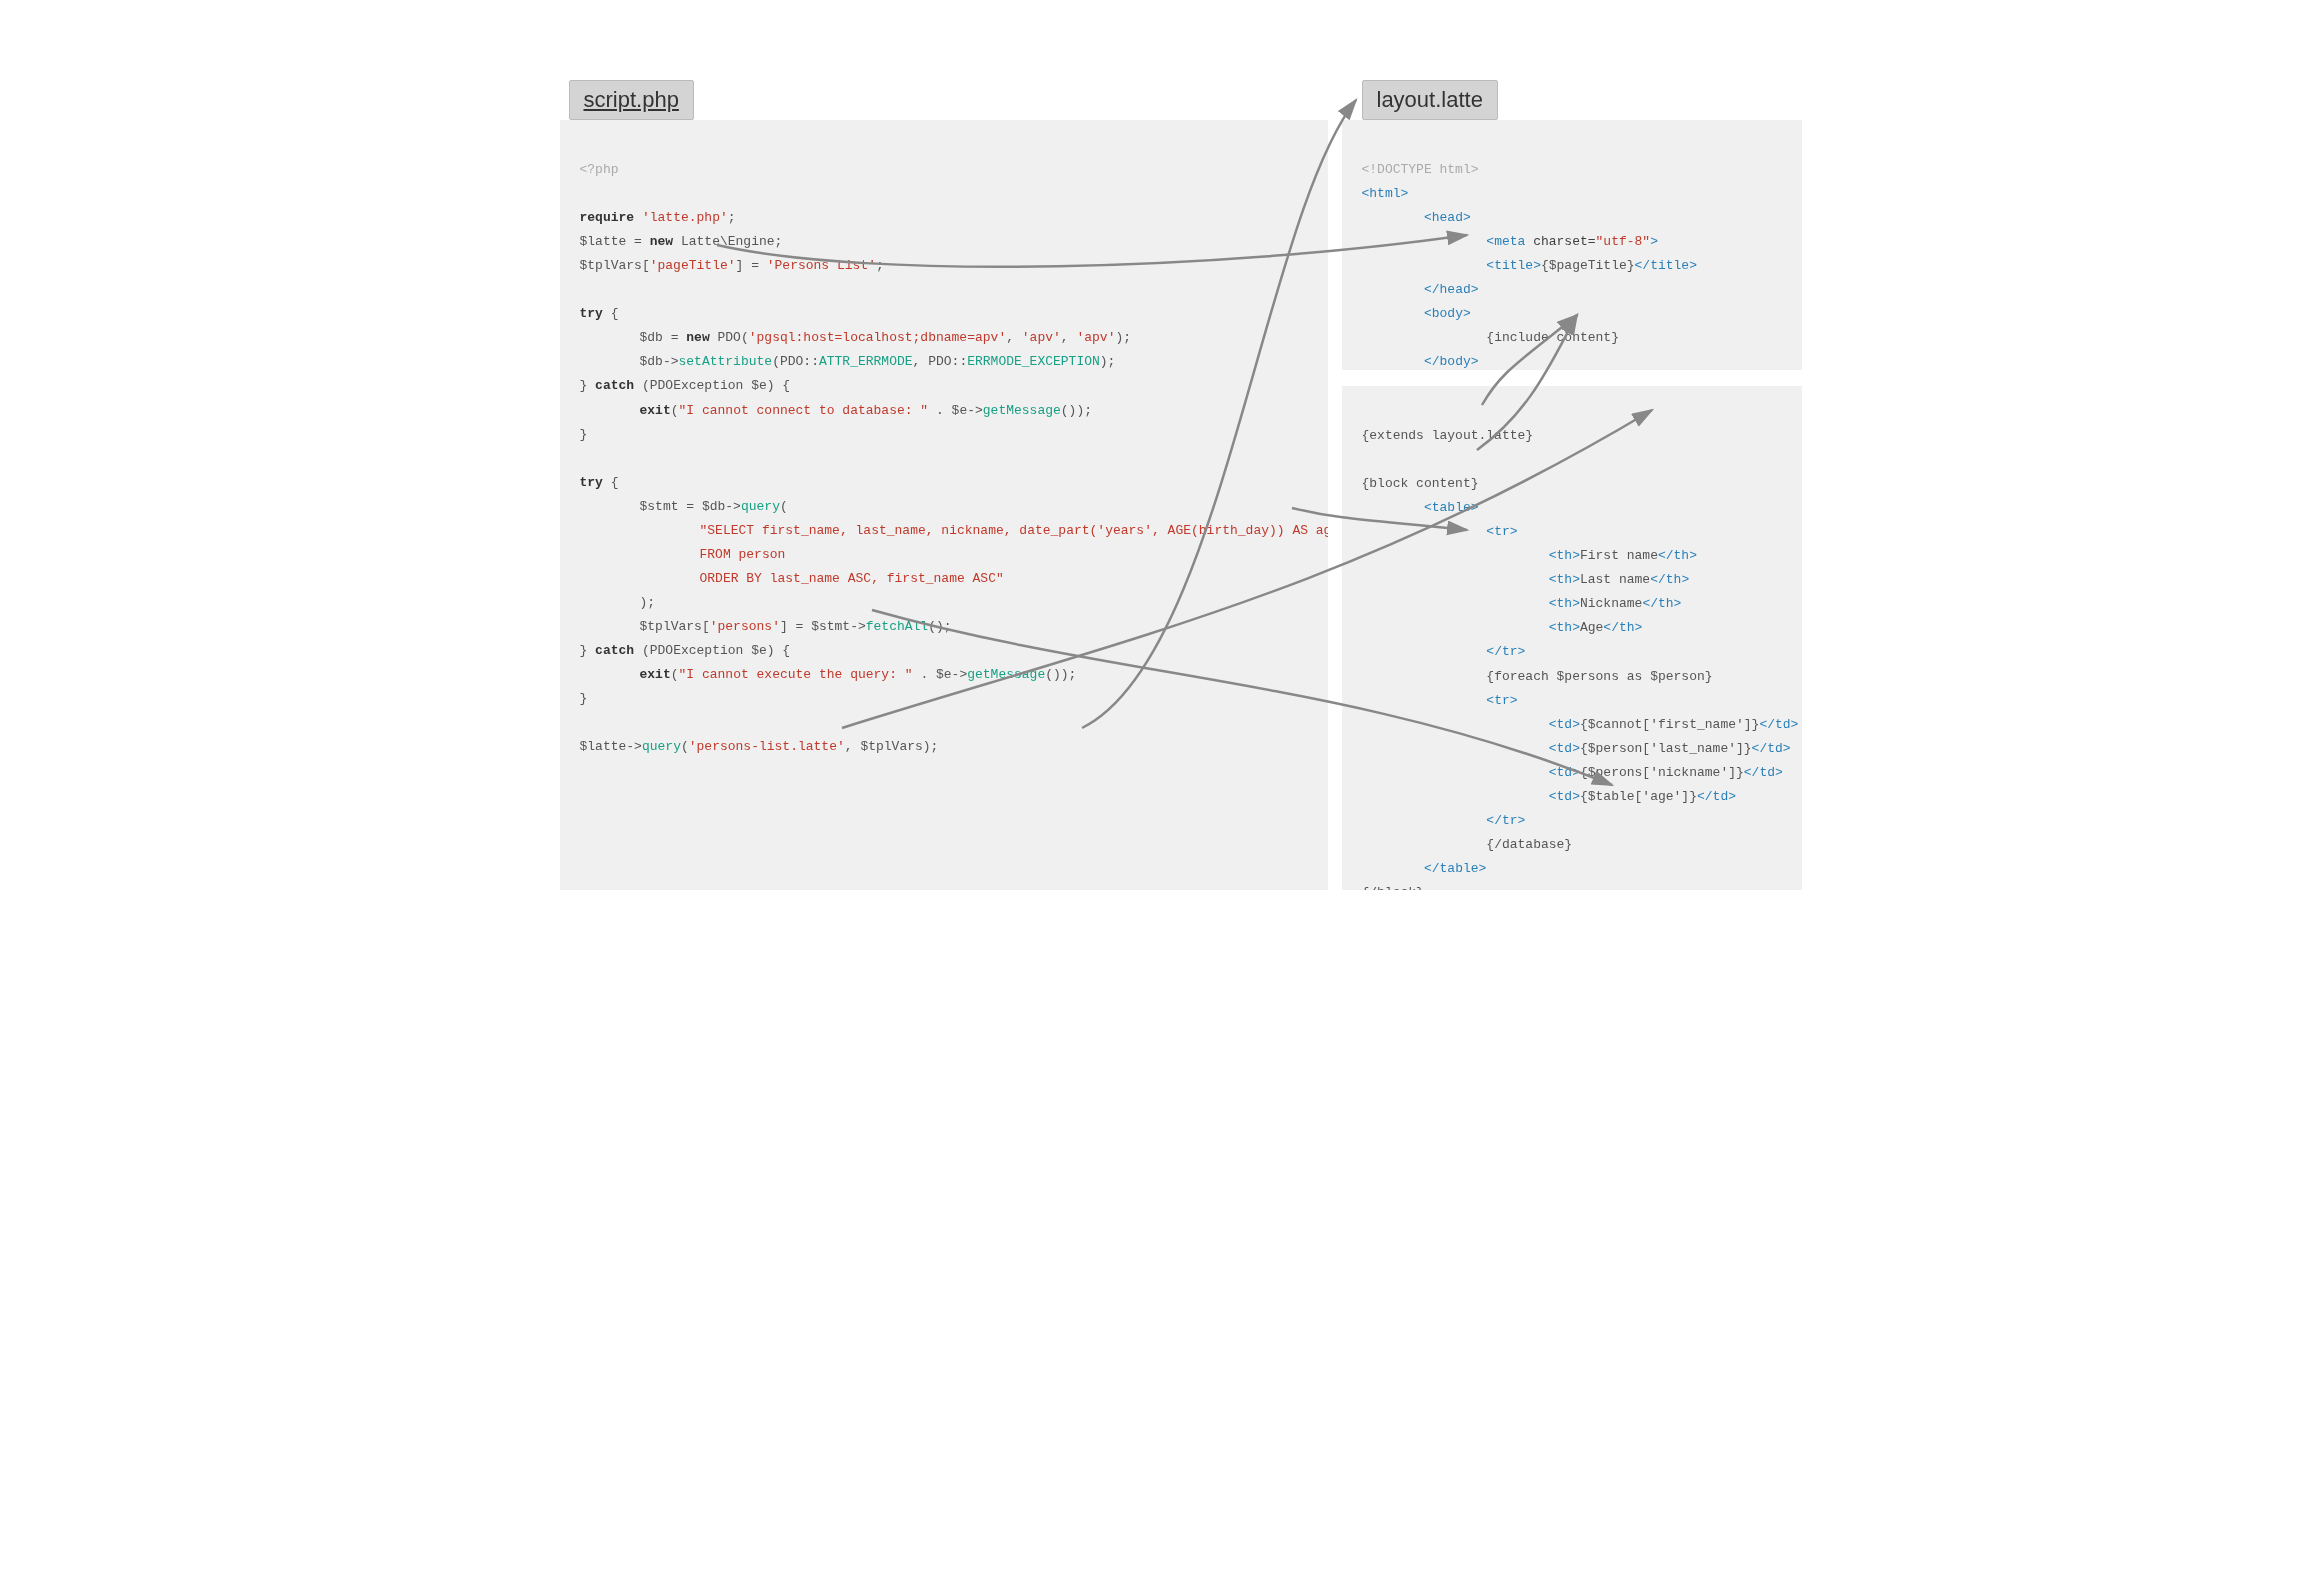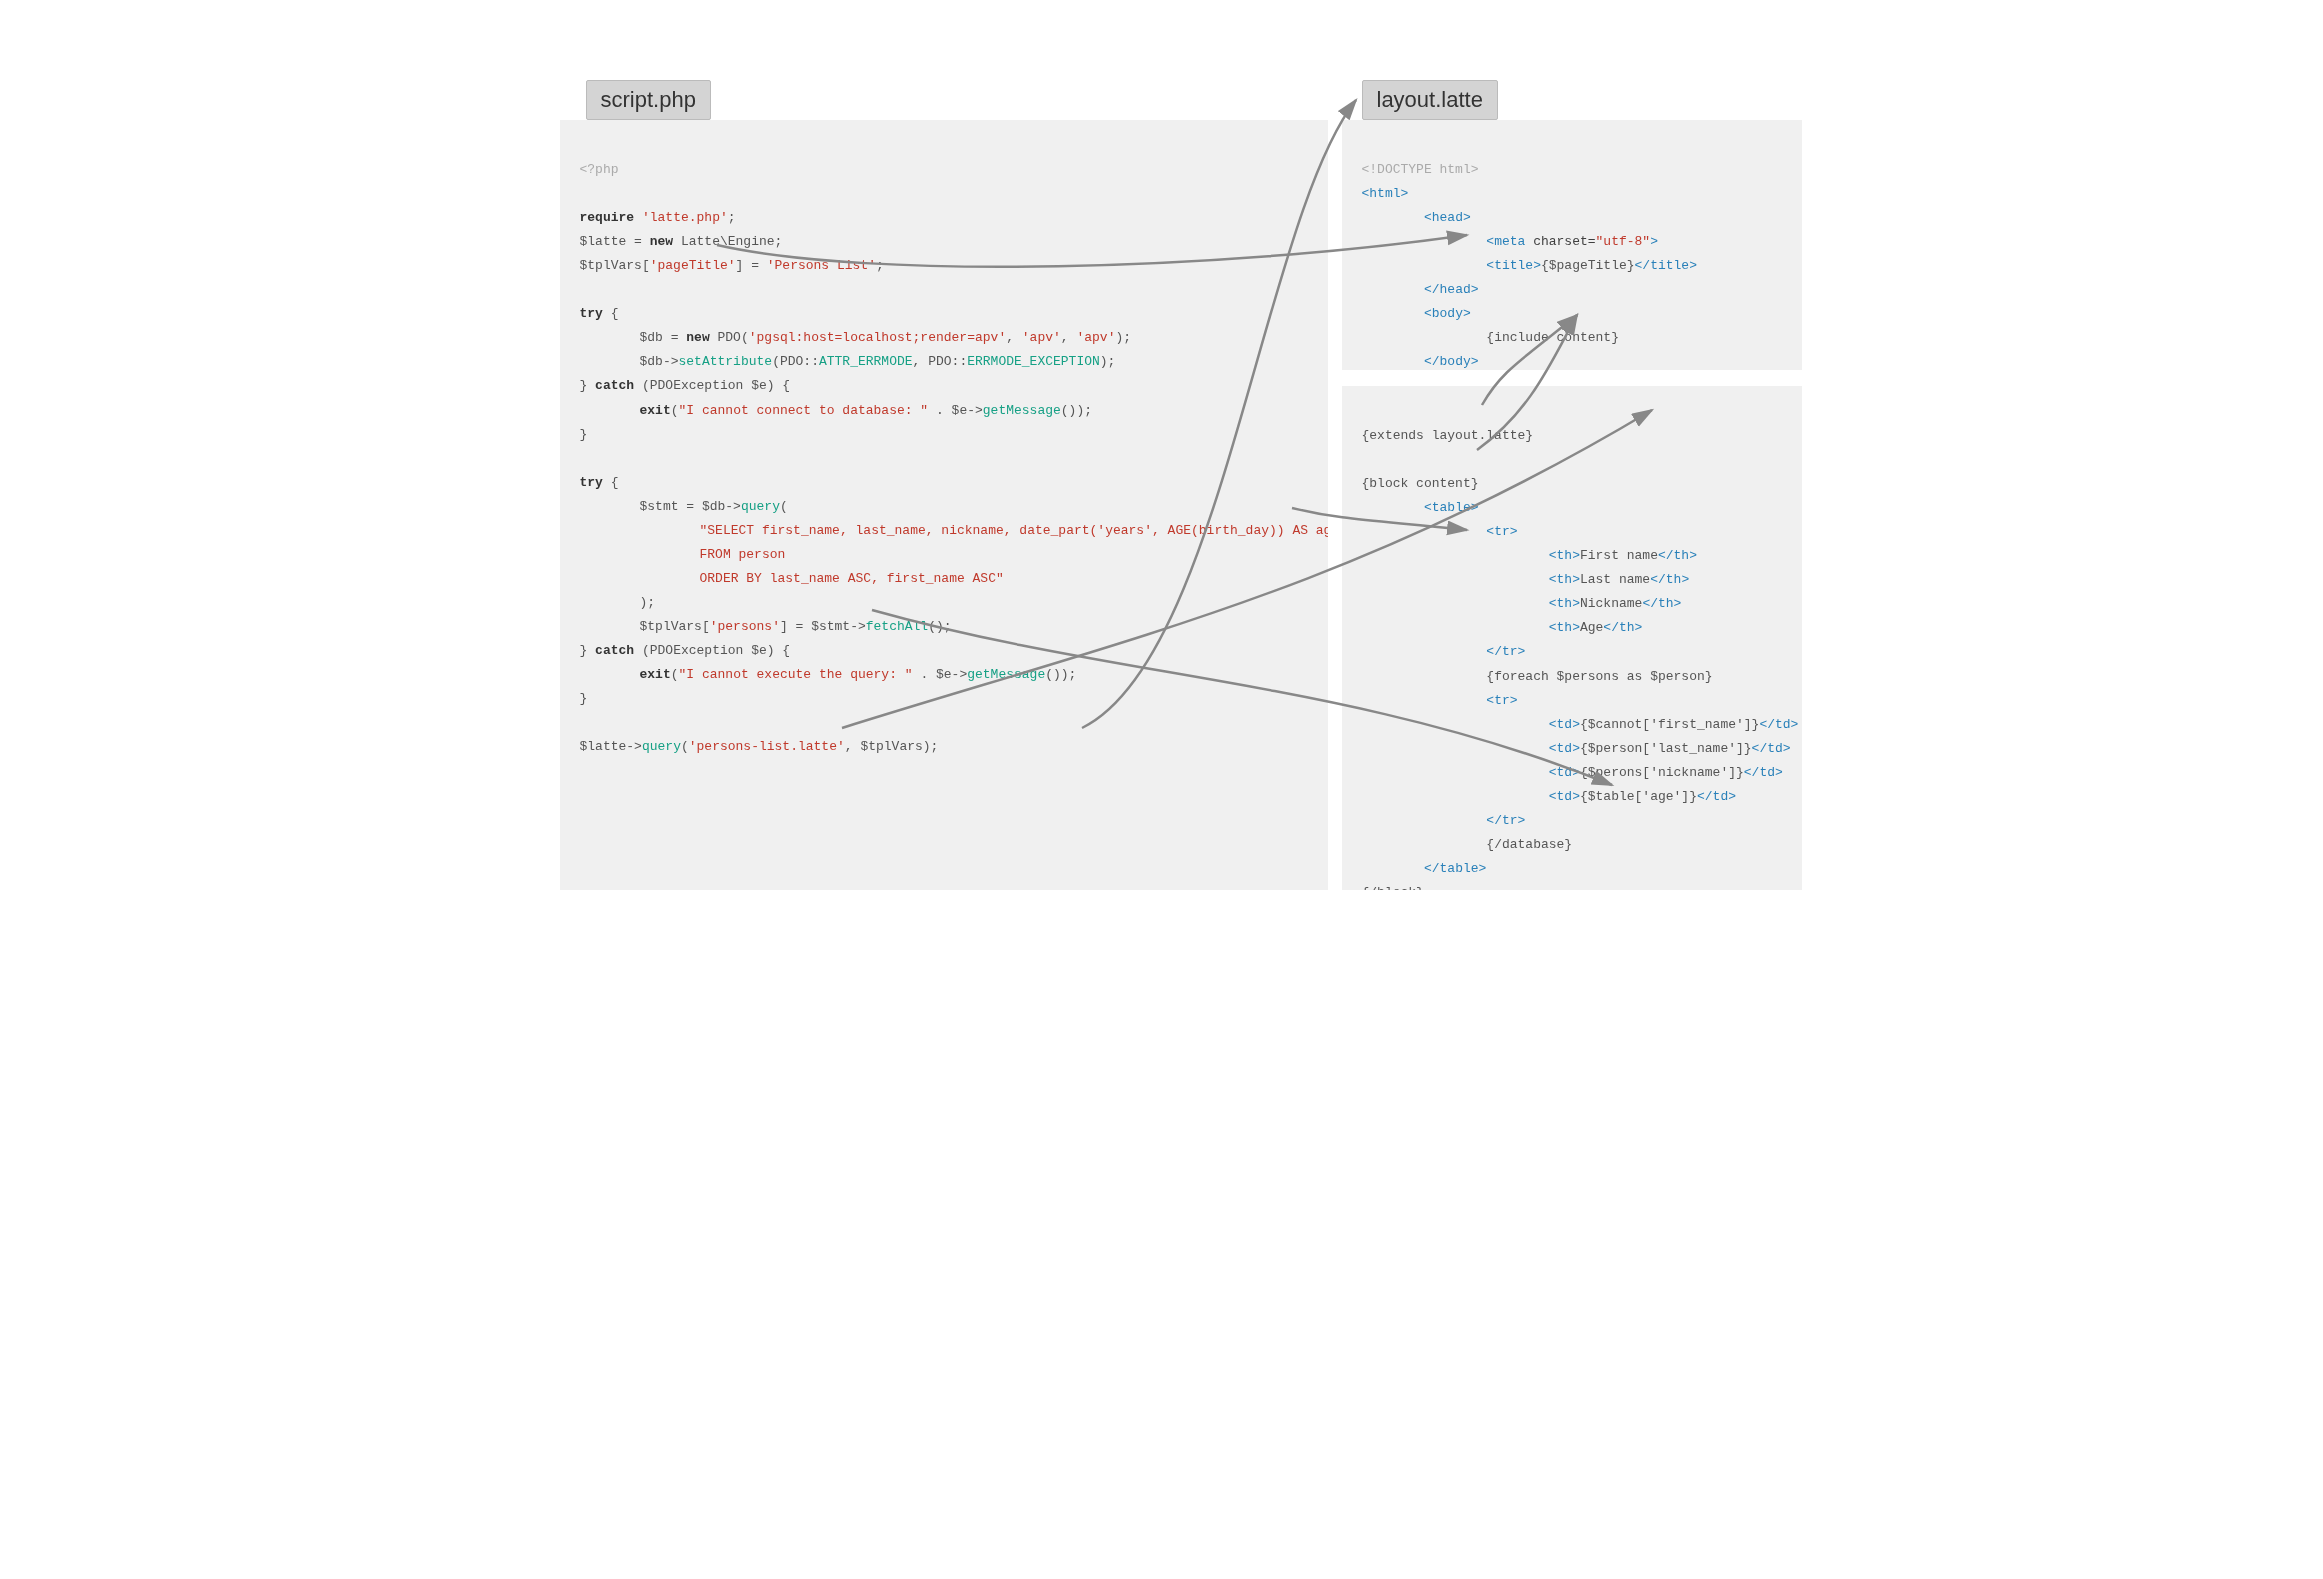--- a/index.html
+++ b/index.html
@@ -52,33 +52,33 @@
     top:0; left:0;
     width:1280px; height:860px;
     pointer-events:none;
   }
 </style>
 </head>
 <body>
 
 <div class="container">
 
-  <div class="label" style="left:64px; top:40px;">script.php</div>
+  <div class="label" style="left:47px; top:40px;text-decoration:underline;">script.php</div>
   <div class="label" style="left:840px; top:40px;text-align:center;">layout.latte</div>
   <div class="label" style="left:1040px; top:350px;">persons-list.latte</div>
 
   <div class="code-block" style="left:38px; top:80px; width:768px; height:770px;">
 <span class="muted">&lt;?php</span>
 
 <span class="kw">require</span> <span class="str">'latte.php'</span>;
 <span>$latte = </span><span class="kw">new</span><span> Latte\Engine;</span>
 <span>$tplVars[</span><span class="str">'pageTitle'</span><span>] = </span><span class="str">'Persons List'</span><span>;</span>
 
 <span class="kw">try</span><span> {</span>
-<span class="indent1"></span><span>$db = </span><span class="kw">new</span><span> PDO(</span><span class="str">'pgsql:host=localhost;render=apv'</span><span>, </span><span class="str">'apv'</span><span>, </span><span class="str">'apv'</span><span>);</span>
+<span class="indent1"></span><span>$db = </span><span class="kw">new</span><span> PDO(</span><span class="str">'pgsql:host=localhost;dbname=apv'</span><span>, </span><span class="str">'apv'</span><span>, </span><span class="str">'apv'</span><span>);</span>
 <span class="indent1"></span><span>$db-&gt;</span><span class="fn">setAttribute</span><span>(PDO::</span><span class="const">ATTR_ERRMODE</span><span>, PDO::</span><span class="const">ERRMODE_EXCEPTION</span><span>);</span>
 <span>} </span><span class="kw">catch</span><span> (PDOException $e) {</span>
 <span class="indent1"></span><span class="kw">exit</span><span>(</span><span class="str">"I cannot connect to database: "</span><span> . $e-&gt;</span><span class="fn">getMessage</span><span>());</span>
 <span>}</span>
 
 <span class="kw">try</span><span> {</span>
 <span class="indent1"></span><span>$stmt = $db-&gt;</span><span class="fn">query</span><span>(</span>
 <span class="indent2"></span><span class="str">"SELECT first_name, last_name, nickname, date_part('years', AGE(birth_day)) AS age</span>
 <span class="indent2"></span><span class="str">FROM person</span>
 <span class="indent2"></span><span class="str">ORDER BY last_name ASC, first_name ASC"</span>

